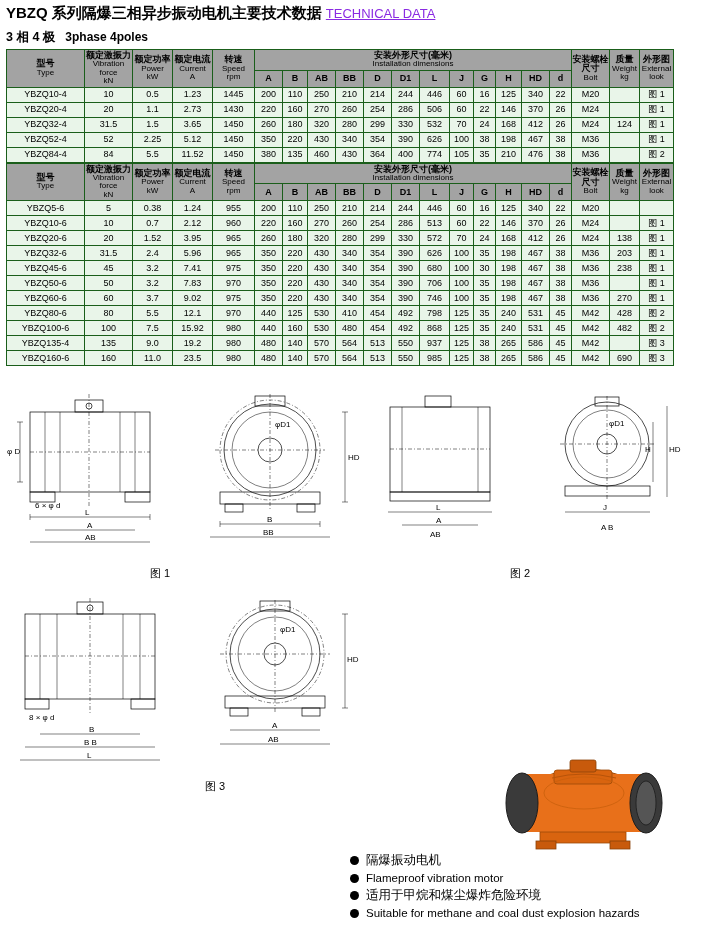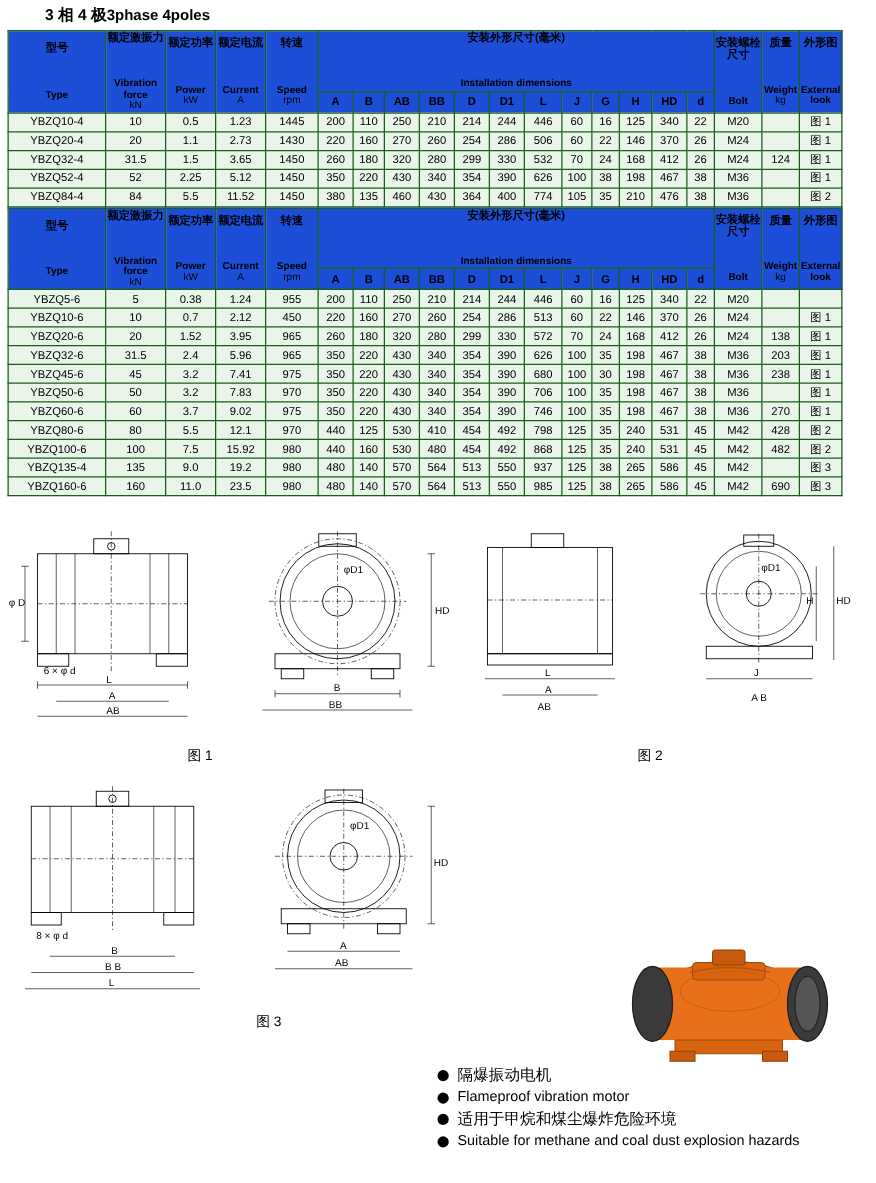--- a/index.html
+++ b/index.html
@@ -10,45 +10,45 @@
     overflow:hidden;
   }
   .page{position:relative;width:701px;height:946px;}
 
   
   .title-bar{padding:4px 0 2px 6px;white-space:nowrap;}
   .title-cn{font-size:15px;font-weight:bold;color:#000;letter-spacing:0px;}
   .title-en{font-size:13px;color:#8a2be2;text-decoration:underline;margin-left:4px;}
 
   .sec-head{padding:4px 0 3px 6px;font-size:12px;font-weight:bold;}
-  .sec-head .cn{font-size:12.5px;margin-left:30px;}
-  .sec-head .en{font-size:12px;}
+  .sec-head .cn{font-size:12.5px;}
+  .sec-head .en{font-size:12px;margin-left:10px;}
 
   
   table.spec{
     border-collapse:collapse;
     margin-left:6px;
     background:#e9f5e9;
     table-layout:fixed;
   }
   table.spec th, table.spec td{
     border:1px solid #1a5e1a;
     text-align:center;
     vertical-align:middle;
     font-size:9px;
     padding:0;
     line-height:1.05;
   }
   table.spec thead th{
-    background:#1d4ed8;
+    background:#a3a3a3;
     font-weight:bold;
     padding:1px 0;
   }
   .hdr-cn{display:block;font-size:9px;font-weight:bold;}
-  .hdr-en{display:block;font-size:8px;font-weight:bold;margin-top:28px;}
+  .hdr-en{display:block;font-size:8px;font-weight:normal;}
   .hdr-unit{display:block;font-size:8px;font-weight:normal;}
   td.model{font-weight:normal;font-size:9.5px;}
   tbody tr{height:15px;}
   thead tr.r1{height:16px;}
   .dim-span{font-size:8.5px;}
 
   
   .draw-area{position:relative;margin-top:8px;height:440px;}
   .fig-caption{font-size:11px;text-align:center;}
   svg{display:block;}
@@ -65,20 +65,23 @@
   .b-en{font-size:11.5px;}
 
   
   .motor{position:absolute;left:492px;top:748px;width:185px;height:105px;}
 </style>
 </head>
 <body>
 
 <div class="page">
 
+  <div class="title-bar">
+    <span class="title-cn">YBZQ 系列隔爆三相异步振动电机主要技术数据</span><span class="title-en">TECHNICAL DATA</span>
+  </div>
 
   <div class="sec-head">
     <span class="cn">3 相 4 极</span><span class="en">3phase 4poles</span>
   </div>
 
   <table class="spec" id="tbl4">
     <colgroup>
       <col style="width:78px">
         <col style="width:48px">
         <col style="width:40px">
@@ -377,21 +380,21 @@
           <td>22</td>
           <td>M20</td>
           <td></td>
           <td></td>
         </tr>
         <tr>
           <td class="model">YBZQ10-6</td>
           <td>10</td>
           <td>0.7</td>
           <td>2.12</td>
-          <td>450</td>
+          <td>960</td>
           <td>220</td>
           <td>160</td>
           <td>270</td>
           <td>260</td>
           <td>254</td>
           <td>286</td>
           <td>513</td>
           <td>60</td>
           <td>22</td>
           <td>146</td>

